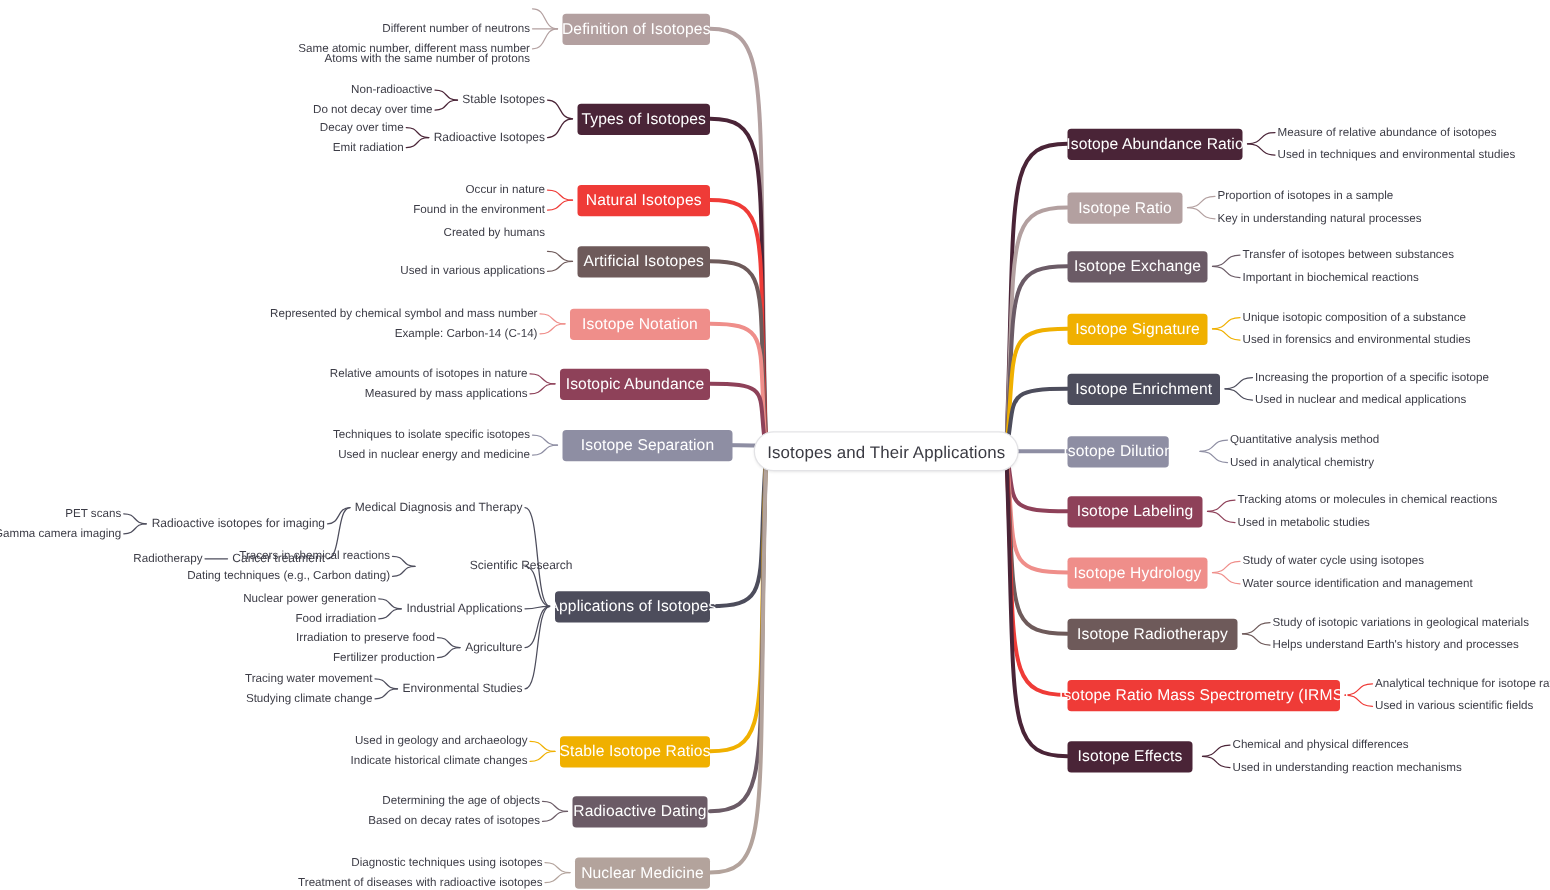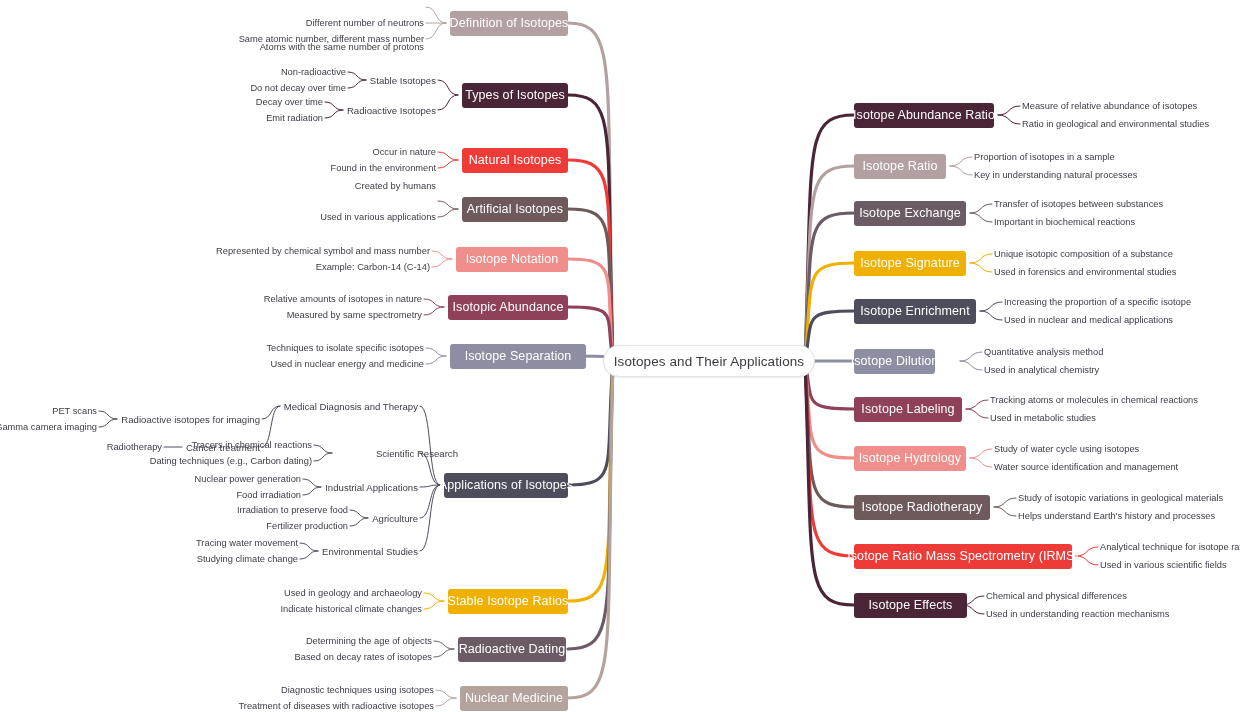--- a/index.html
+++ b/index.html
@@ -146,21 +146,21 @@
       <div class="leaf l" style="left: 436px; top: 152px;">Occur in nature</div>
       <div class="leaf l" style="left: 436px; top: 168px;">Found in the environment</div>
       <div class="node" style="left: 462px; top: 196.5px; width: 106px; background: rgb(110, 90, 90);">Artificial Isotopes</div>
       <div class="leaf l" style="left: 436px; top: 186px;">Created by humans</div>
       <div class="leaf l" style="left: 436px; top: 217px;">Used in various applications</div>
       <div class="node" style="left: 456px; top: 246.5px; width: 112px; background: rgb(239, 142, 138);">Isotope Notation</div>
       <div class="leaf l" style="left: 430px; top: 251px;">Represented by chemical symbol and mass number</div>
       <div class="leaf l" style="left: 430px; top: 267px;">Example: Carbon-14 (C-14)</div>
       <div class="node" style="left: 448px; top: 294.5px; width: 120px; background: rgb(142, 65, 89);">Isotopic Abundance</div>
       <div class="leaf l" style="left: 422px; top: 299px;">Relative amounts of isotopes in nature</div>
-      <div class="leaf l" style="left: 422px; top: 315px;">Measured by same spectrometry</div>
+      <div class="leaf l" style="left: 422px; top: 315px;">Measured by mass applications</div>
       <div class="node" style="left: 450px; top: 343.5px; width: 136px; background: rgb(142, 142, 163);">Isotope Separation</div>
       <div class="leaf l" style="left: 424px; top: 348px;">Techniques to isolate specific isotopes</div>
       <div class="leaf l" style="left: 424px; top: 364px;">Used in nuclear energy and medicine</div>
       <div class="node" style="left: 444px; top: 472.5px; width: 124px; background: rgb(77, 77, 92);">Applications of Isotopes</div>
       <div class="node" style="left: 448px; top: 588.5px; width: 120px; background: rgb(240, 176, 0);">Stable Isotope Ratios</div>
       <div class="leaf l" style="left: 422px; top: 593px;">Used in geology and archaeology</div>
       <div class="leaf l" style="left: 422px; top: 609px;">Indicate historical climate changes</div>
       <div class="node" style="left: 458px; top: 636.5px; width: 108px; background: rgb(107, 91, 102);">Radioactive Dating</div>
       <div class="leaf l" style="left: 432px; top: 641px;">Determining the age of objects</div>
       <div class="leaf l" style="left: 432px; top: 657px;">Based on decay rates of isotopes</div>
@@ -180,21 +180,21 @@
       <div class="leaf l" style="left: 301px; top: 479px;">Nuclear power generation</div>
       <div class="leaf l" style="left: 301px; top: 495px;">Food irradiation</div>
       <div class="mid" style="left: 418px; top: 518px;">Agriculture</div>
       <div class="leaf l" style="left: 348px; top: 510px;">Irradiation to preserve food</div>
       <div class="leaf l" style="left: 348px; top: 526px;">Fertilizer production</div>
       <div class="mid" style="left: 418px; top: 551px;">Environmental Studies</div>
       <div class="leaf l" style="left: 298px; top: 543px;">Tracing water movement</div>
       <div class="leaf l" style="left: 298px; top: 559px;">Studying climate change</div>
       <div class="node" style="left: 854px; top: 102.5px; width: 140px; background: rgb(74, 36, 55);">Isotope Abundance Ratio</div>
       <div class="leaf r" style="left: 1022px; top: 106px;">Measure of relative abundance of isotopes</div>
-      <div class="leaf r" style="left: 1022px; top: 124px;">Ratio in geological and environmental studies</div>
+      <div class="leaf r" style="left: 1022px; top: 124px;">Used in techniques and environmental studies</div>
       <div class="node" style="left: 854px; top: 153.5px; width: 92px; background: rgb(179, 160, 160);">Isotope Ratio</div>
       <div class="leaf r" style="left: 974px; top: 157px;">Proportion of isotopes in a sample</div>
       <div class="leaf r" style="left: 974px; top: 175px;">Key in understanding natural processes</div>
       <div class="node" style="left: 854px; top: 200.5px; width: 112px; background: rgb(107, 91, 102);">Isotope Exchange</div>
       <div class="leaf r" style="left: 994px; top: 204px;">Transfer of isotopes between substances</div>
       <div class="leaf r" style="left: 994px; top: 222px;">Important in biochemical reactions</div>
       <div class="node" style="left: 854px; top: 250.5px; width: 112px; background: rgb(240, 176, 0);">Isotope Signature</div>
       <div class="leaf r" style="left: 994px; top: 254px;">Unique isotopic composition of a substance</div>
       <div class="leaf r" style="left: 994px; top: 272px;">Used in forensics and environmental studies</div>
       <div class="node" style="left: 854px; top: 298.5px; width: 122px; background: rgb(77, 77, 92);">Isotope Enrichment</div>
@@ -208,17 +208,17 @@
       <div class="leaf r" style="left: 990px; top: 418px;">Used in metabolic studies</div>
       <div class="node" style="left: 854px; top: 445.5px; width: 112px; background: rgb(239, 142, 138);">Isotope Hydrology</div>
       <div class="leaf r" style="left: 994px; top: 449px;">Study of water cycle using isotopes</div>
       <div class="leaf r" style="left: 994px; top: 467px;">Water source identification and management</div>
       <div class="node" style="left: 854px; top: 494.5px; width: 136px; background: rgb(110, 90, 90);">Isotope Radiotherapy</div>
       <div class="leaf r" style="left: 1018px; top: 498px;">Study of isotopic variations in geological materials</div>
       <div class="leaf r" style="left: 1018px; top: 516px;">Helps understand Earth's history and processes</div>
       <div class="node" style="left: 854px; top: 543.5px; width: 218px; background: rgb(239, 59, 55);">Isotope Ratio Mass Spectrometry (IRMS)</div>
       <div class="leaf r" style="left: 1100px; top: 547px;">Analytical technique for isotope ratios</div>
       <div class="leaf r" style="left: 1100px; top: 565px;">Used in various scientific fields</div>
-      <div class="node" style="left: 854px; top: 592.5px; width: 113px; background: rgb(74, 36, 55);">Isotope Effects</div>
+      <div class="node" style="left: 854px; top: 592.5px; width: 100px; background: rgb(74, 36, 55);">Isotope Effects</div>
       <div class="leaf r" style="left: 986px; top: 596px;">Chemical and physical differences</div>
       <div class="leaf r" style="left: 986px; top: 614px;">Used in understanding reaction mechanisms</div>
     </div>
 </div>
 
 </body></html>

